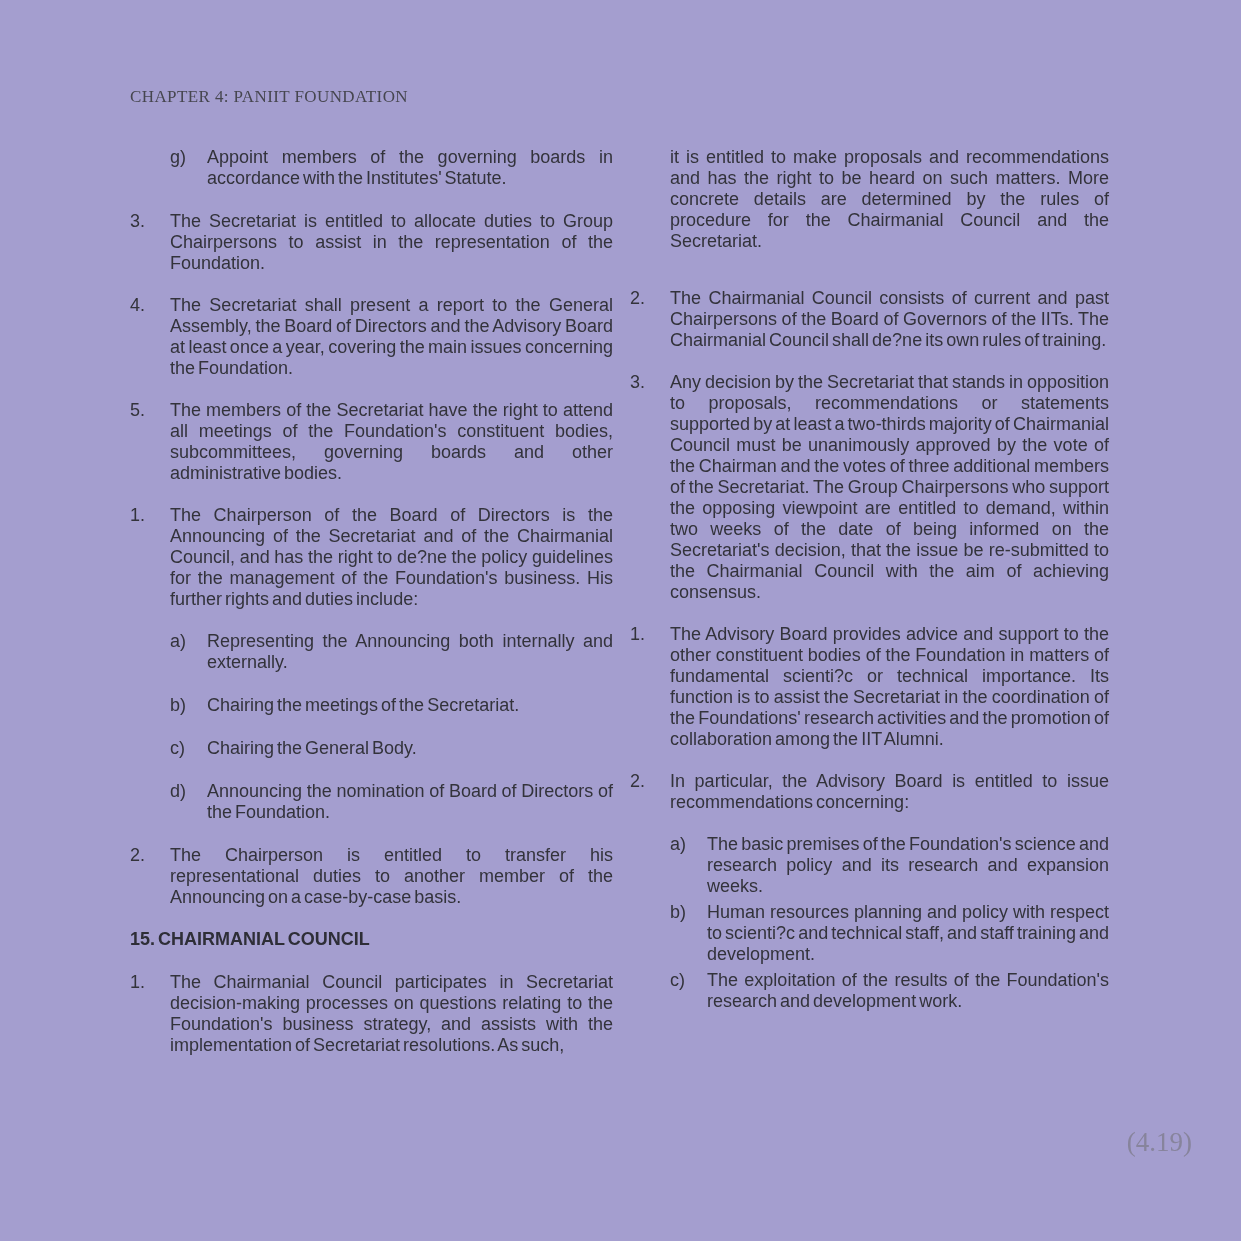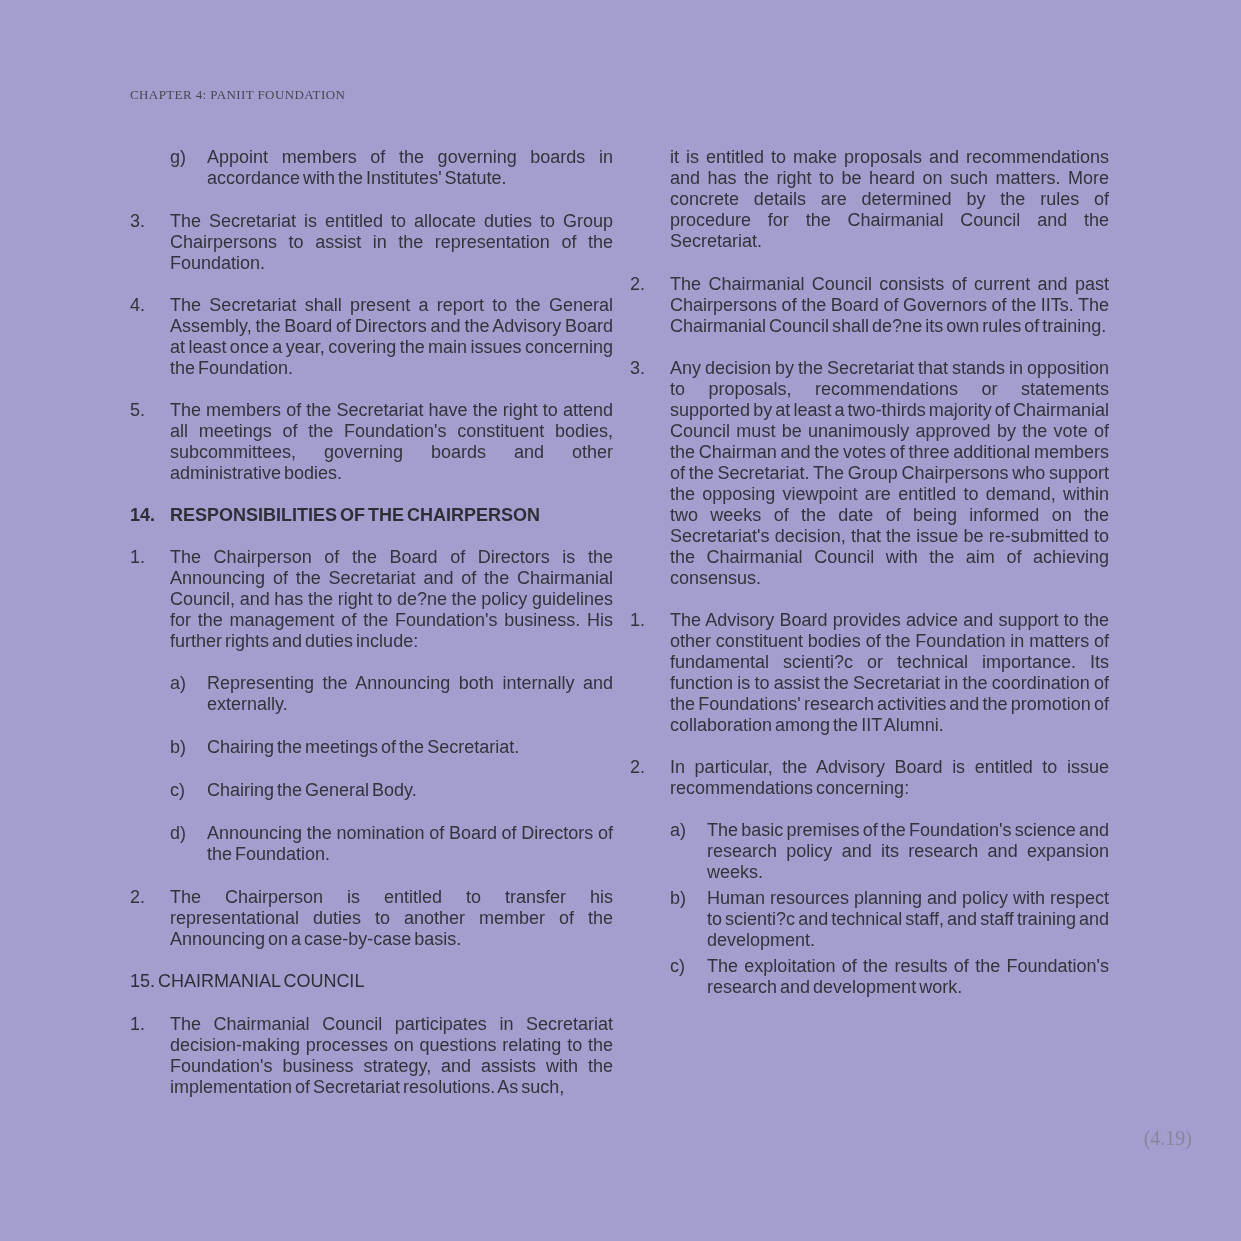--- a/index.html
+++ b/index.html
@@ -17,21 +17,21 @@
   }
   .page {
     position: absolute;
     inset: 0;
   }
   .chapter-header {
     position: absolute;
     left: 130px;
     top: 87px;
     font-family: "Liberation Serif", serif;
-    font-size: 13px;
+    font-size: 17px;
     letter-spacing: 0.4px;
     color: #46464f;
     white-space: nowrap;
   }
   .col {
     position: absolute;
     top: 147px;
     font-size: 18px;
     line-height: 21px;
   }
@@ -56,39 +56,39 @@
   .sub { margin-bottom: 22px; }
 
   .heading .marker,
   .heading .text {
     font-weight: bold;
     color: #2e2e37;
   }
   .heading .text { text-align: left; }
 
   .heading-line {
-    font-weight: normal;
+    font-weight: bold;
     color: #2e2e37;
     word-spacing: -2px;
     margin-bottom: 22px;
   }
   .block-cont {
     margin-left: 40px;
     text-align: justify;
     word-spacing: -2px;
-    margin-bottom: 22px;
+    margin-bottom: 36px;
   }
   .mb-tight { margin-bottom: 5px; }
 
   .page-number {
     position: absolute;
     right: 49px;
     top: 1127px;
     font-family: "Liberation Serif", serif;
-    font-size: 20px;
+    font-size: 27px;
     color: #87849c;
   }
 </style>
 </head>
 <body>
 
 <div class="page">
 
   <div class="chapter-header">CHAPTER 4: PANIIT FOUNDATION</div>
 
@@ -107,24 +107,20 @@
     <div class="block">
       <span class="marker">4.</span>
       <span class="text">The Secretariat shall present a report to the General Assembly, the Board of Directors and the Advisory Board at least once a year, covering the main issues concerning the Foundation.</span>
     </div>
 
     <div class="block">
       <span class="marker">5.</span>
       <span class="text">The members of the Secretariat have the right to attend all meetings of the Foundation's constituent bodies, subcommittees, governing boards and other administrative bodies.</span>
     </div>
 
-    <div class="block heading">
-      <span class="marker">14.</span>
-      <span class="text">RESPONSIBILITIES OF THE CHAIRPERSON</span>
-    </div>
 
     <div class="block">
       <span class="marker">1.</span>
       <span class="text">The Chairperson of the Board of Directors is the Announcing of the Secretariat and of the Chairmanial Council, and has the right to de?ne the policy guidelines for the management of the Foundation's business. His further rights and duties include:</span>
     </div>
 
     <div class="block sub">
       <span class="marker">a)</span>
       <span class="text">Representing the Announcing both internally and externally.</span>
     </div>

